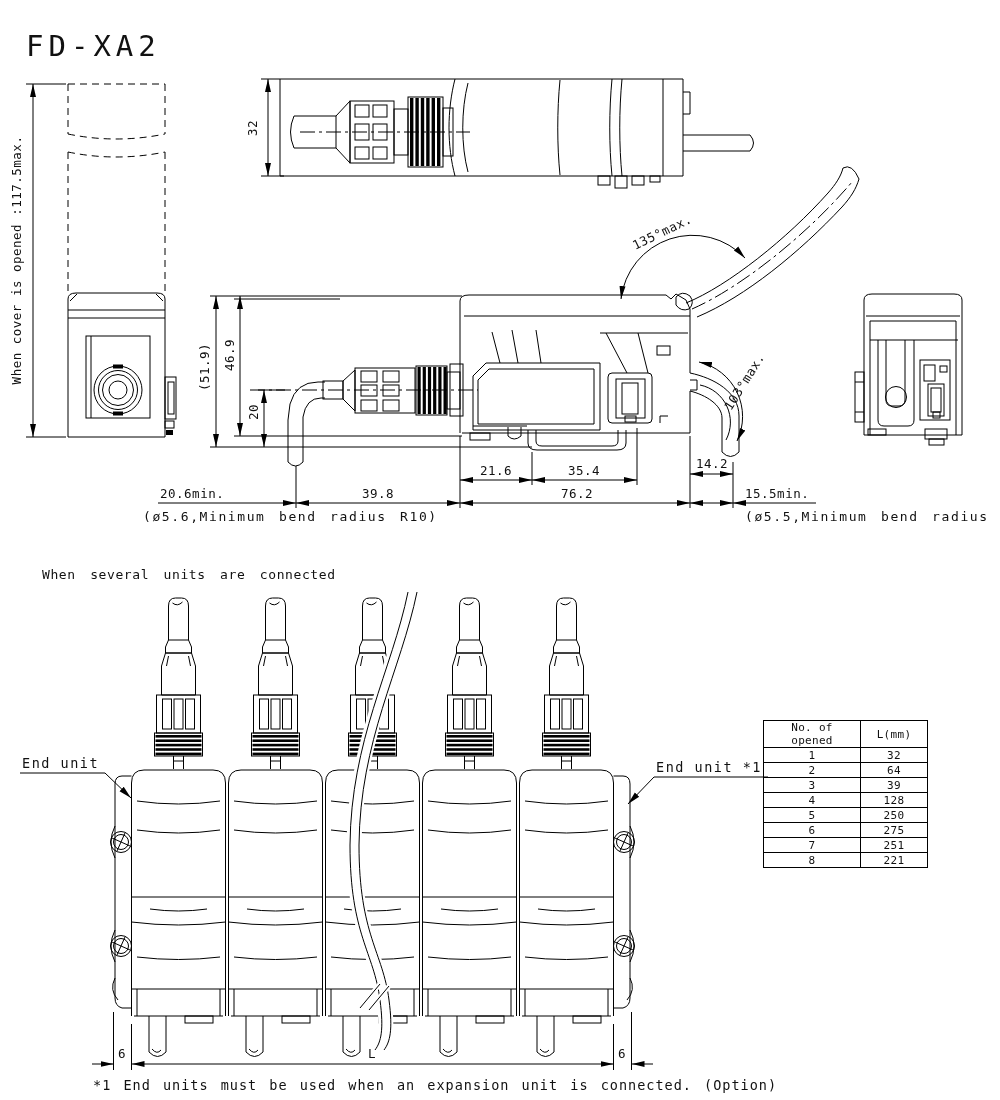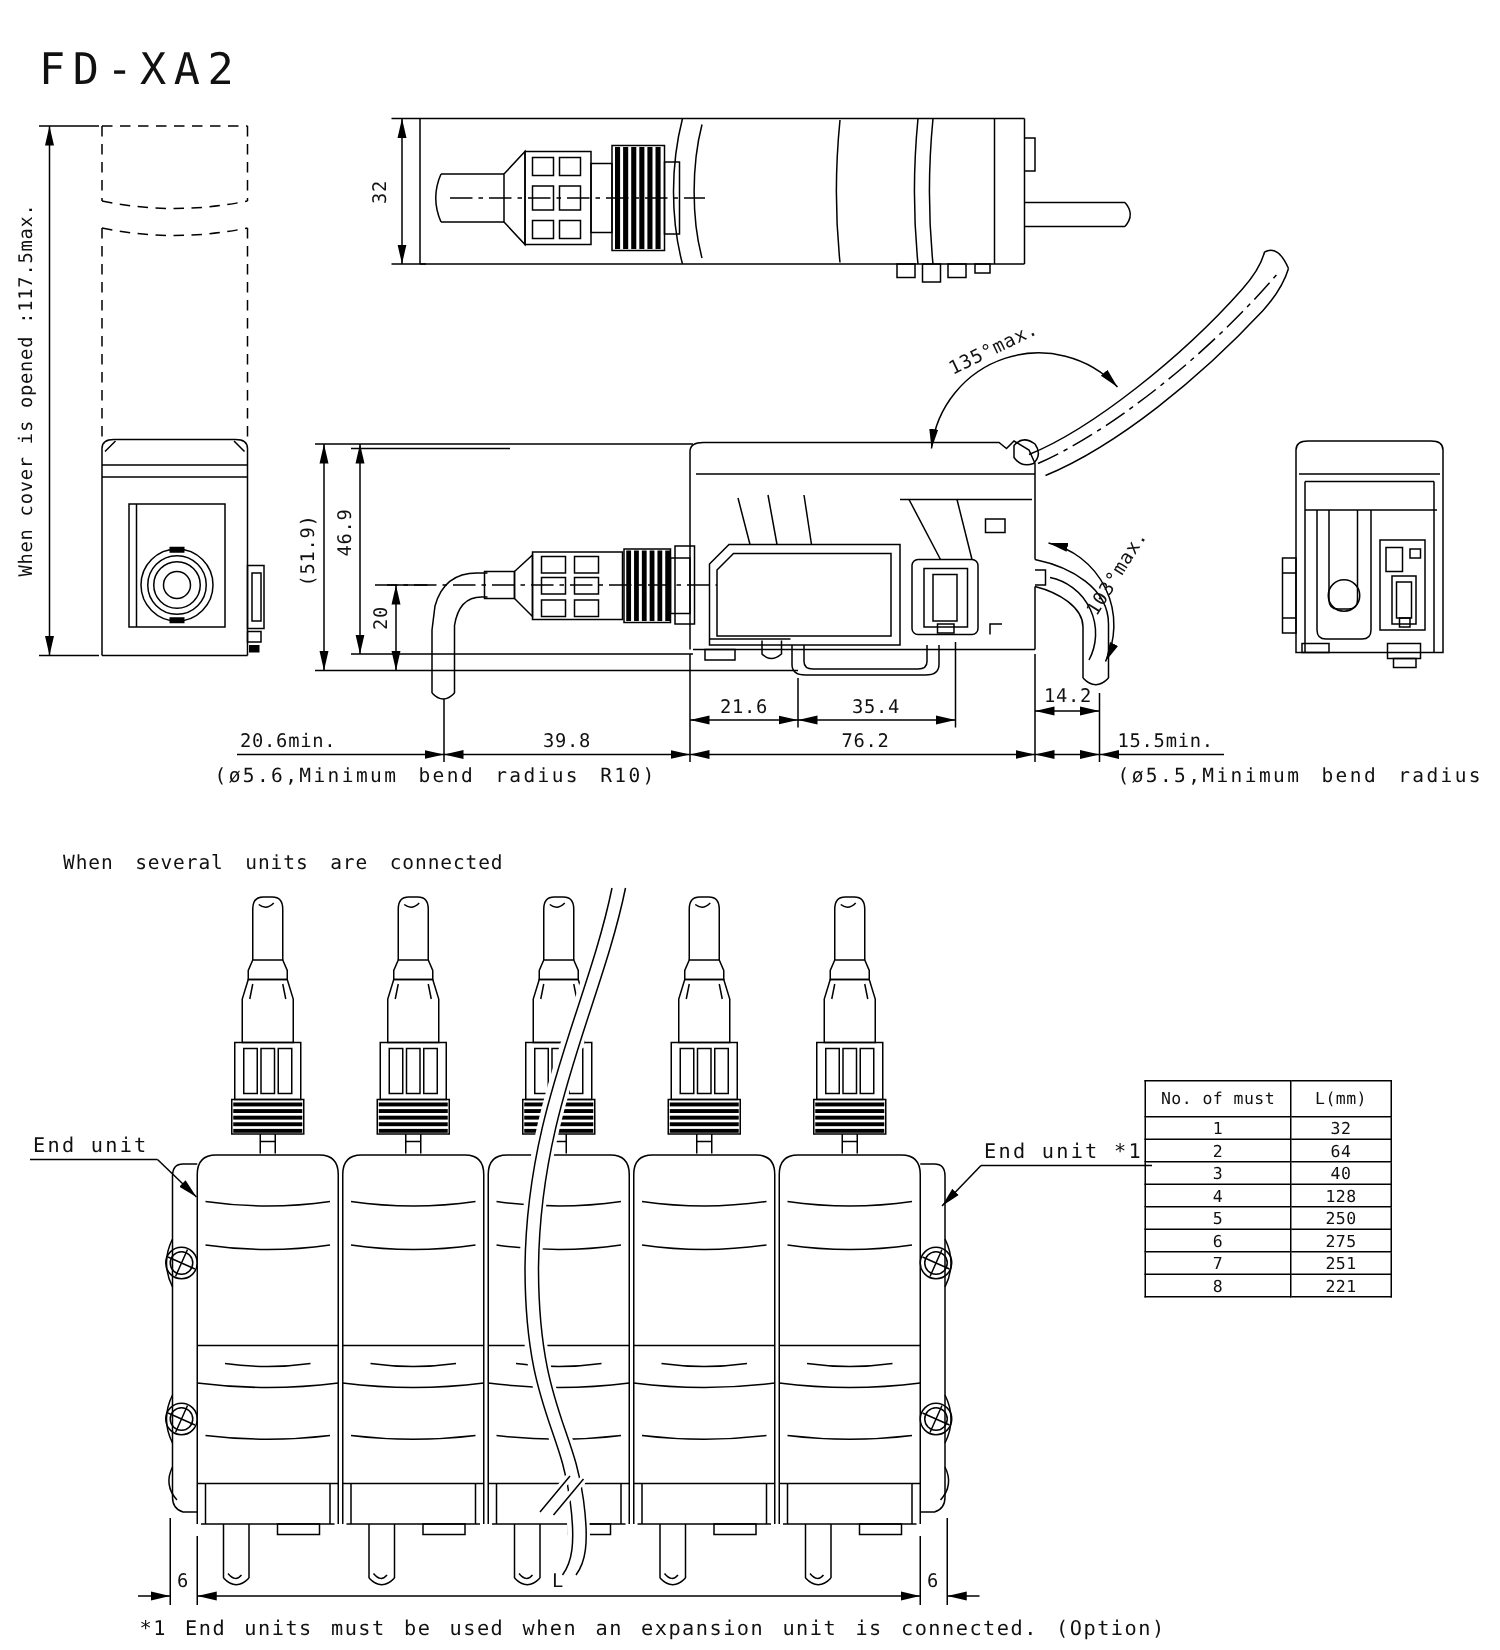--- a/index.html
+++ b/index.html
@@ -324,36 +324,36 @@
     <text class="dimt mid" x="372" y="1058">L</text>
     <text class="dimt mid" x="622" y="1058">6</text>
 
     <text class="foot" x="93" y="1090">*1 End units must be used when an expansion unit is connected. (Option)</text>
   </g>
 </svg>
 
   <table class="spec-table">
     <thead>
       <tr>
-        <th>No. of must</th>
+        <th>No. of opened</th>
         <th>L(mm)</th>
       </tr>
     </thead>
     <tbody>
       <tr>
           <td>1</td>
           <td>32</td>
         </tr>
       <tr>
           <td>2</td>
           <td>64</td>
         </tr>
       <tr>
           <td>3</td>
-          <td>40</td>
+          <td>39</td>
         </tr>
       <tr>
           <td>4</td>
           <td>128</td>
         </tr>
       <tr>
           <td>5</td>
           <td>250</td>
         </tr>
       <tr>

